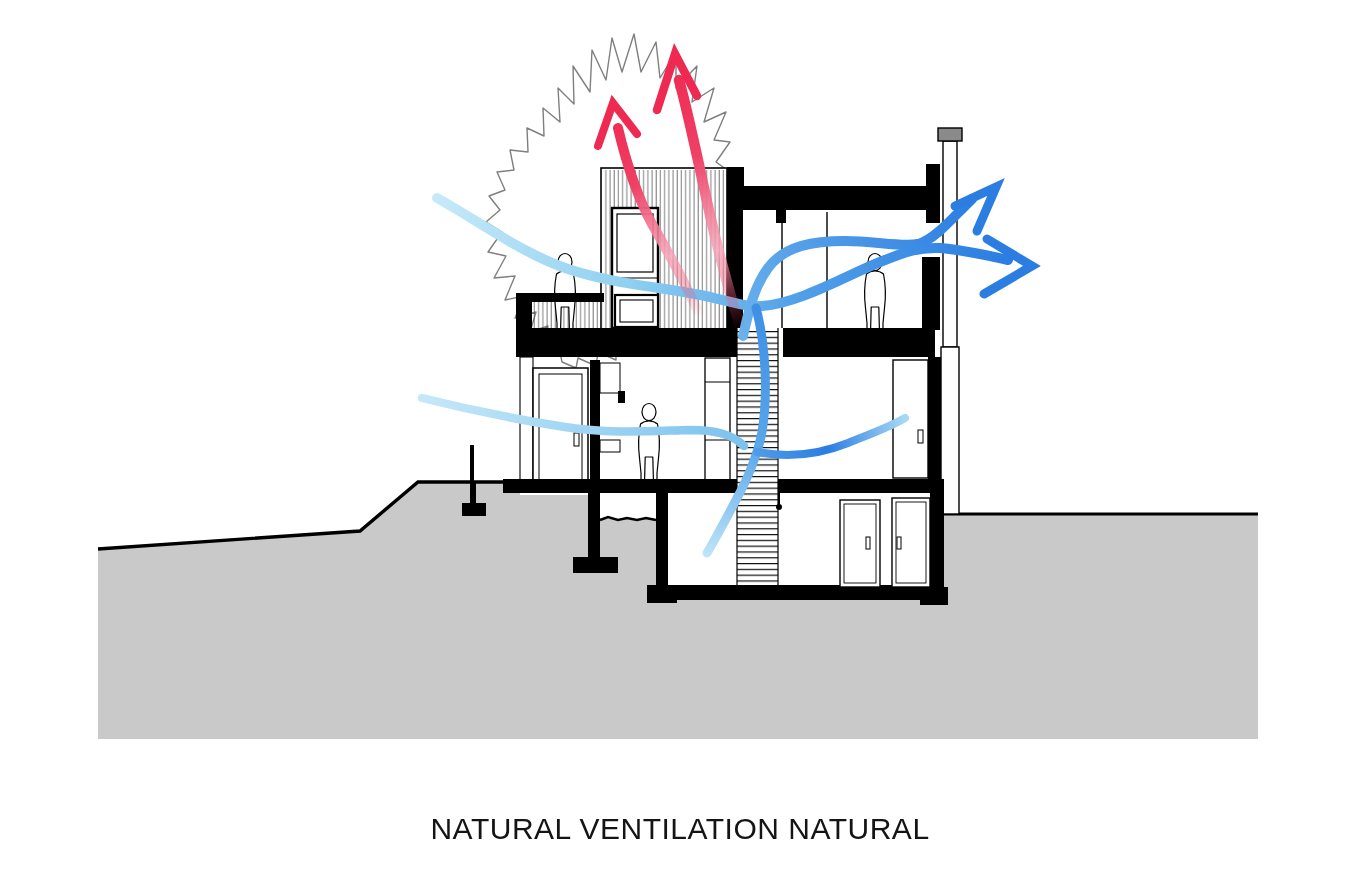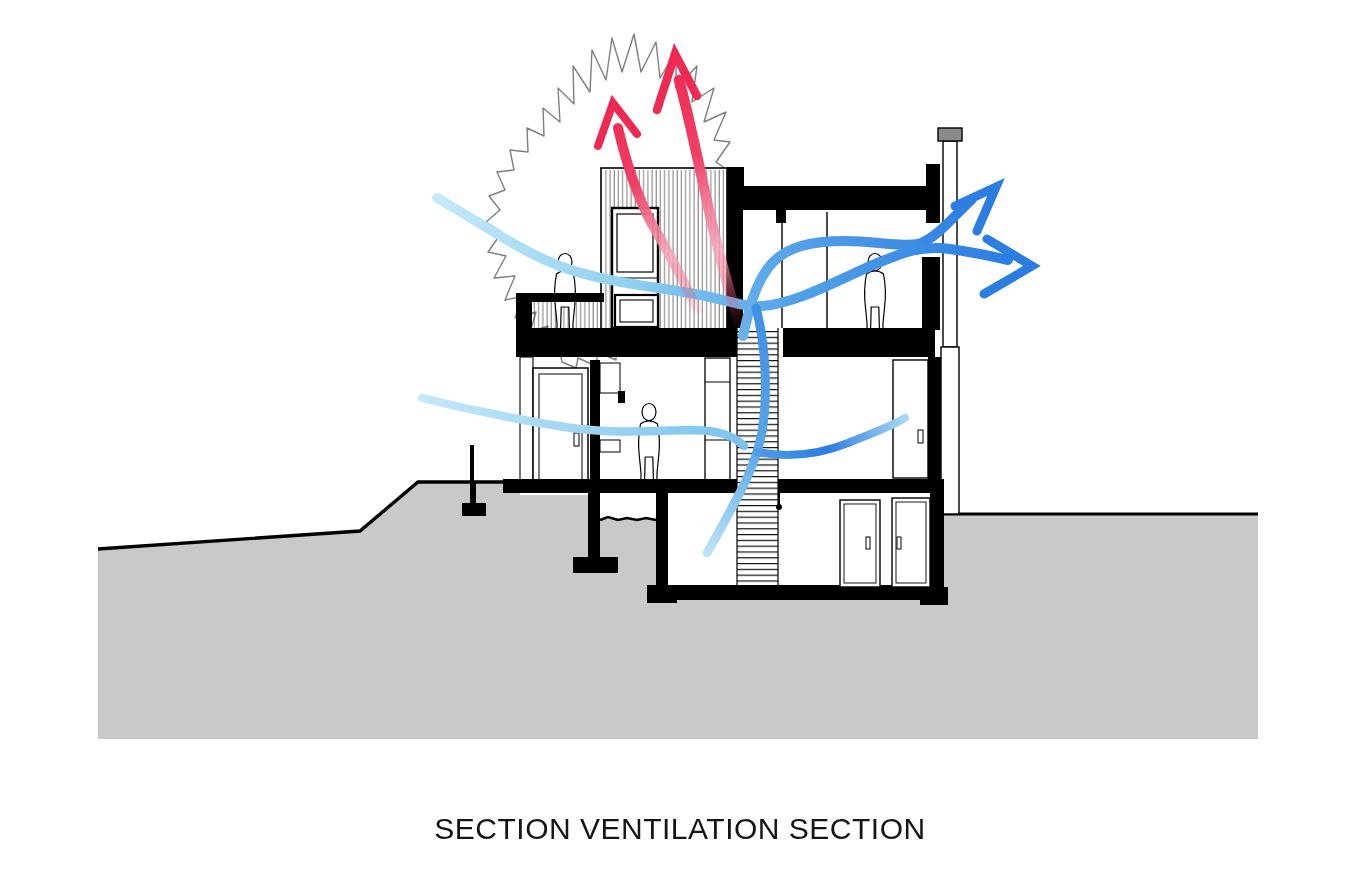--- a/index.html
+++ b/index.html
@@ -201,15 +201,15 @@
   </g>
 
   <g fill="none" stroke-linecap="round">
     <path stroke="url(#gradR1)" stroke-width="10" d="M700,316 C688,288 668,252 652,224 C638,198 627,166 618,128"></path>
     <path stroke="var(--warm-air-strong,#ee2a52)" stroke-width="8" d="M598,146 L613,103 L637,134"></path>
     <path stroke="url(#gradR2)" stroke-width="10.5" d="M741,330 C730,295 718,250 710,215 C702,180 690,120 679,80"></path>
     <path stroke="var(--warm-air-strong,#ee2a52)" stroke-width="8.5" d="M657,110 L675,54 L697,96"></path>
   </g>
 </svg>
 
-<div class="caption">SECTION VENTILATION SECTION</div>
+<div class="caption">NATURAL VENTILATION NATURAL</div>
 
 </div>
 
 </body></html>

